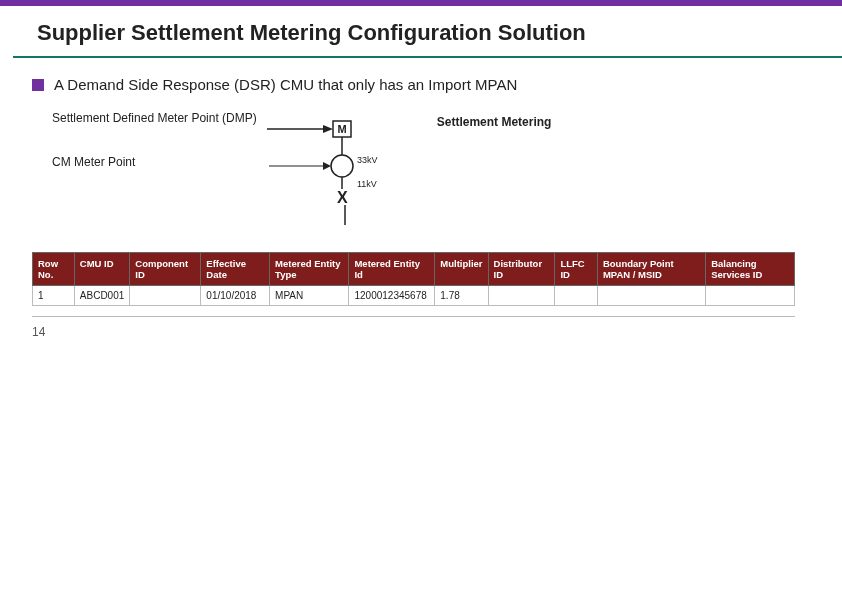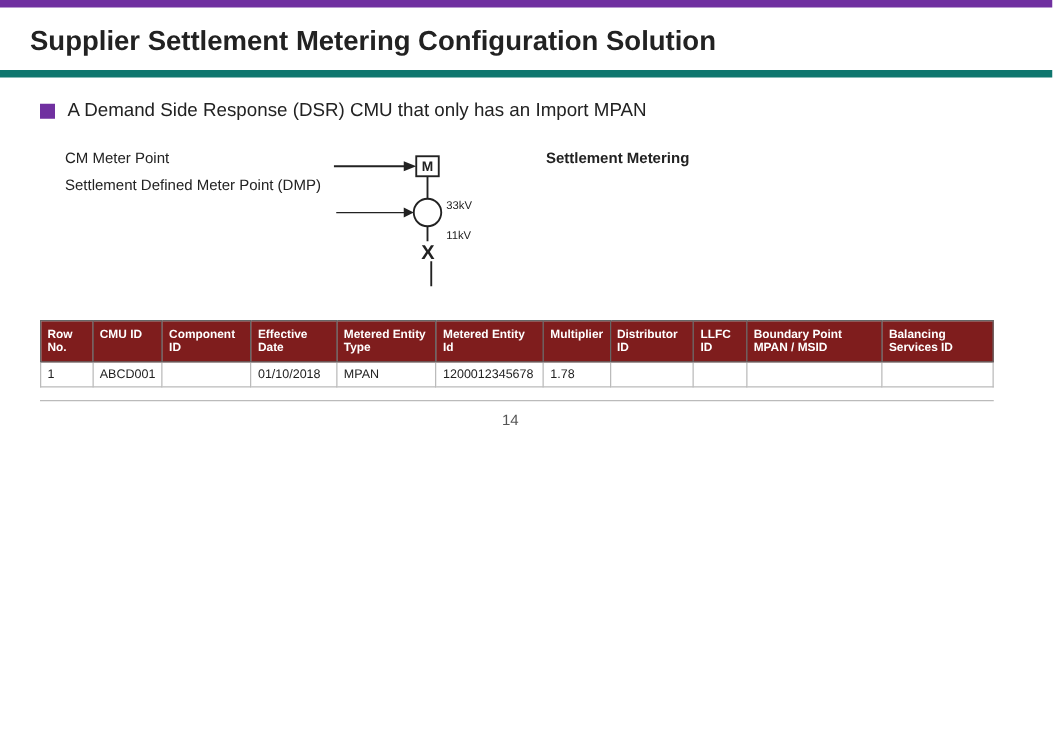--- a/index.html
+++ b/index.html
@@ -11,21 +11,22 @@
       font-size: 13px;
       color: #222;
       overflow: hidden;
     }
     .top-bar {
       height: 6px;
       background: #7030a0;
     }
     .header {
       padding: 14px 24px 10px 24px;
-      border-bottom: 6px solid #0f766e;
+      border-bottom: 2px solid #0f766e;
+      margin-left: 13px;
     }
     .header h1 {
       font-size: 22px;
       font-weight: bold;
       color: #222;
     }
     .content {
       padding: 18px 47px 10px 32px;
     }
     .bullet-row {
@@ -111,21 +112,20 @@
       font-size: 10px;
       vertical-align: middle;
     }
     .footer-row {
       display: flex;
       align-items: center;
       gap: 16px;
       padding: 8px 0 0 0;
       border-top: 1px solid #bbb;
       margin-top: 10px;
-      justify-content: center;
     }
     .footer-num {
       font-size: 12px;
       color: #555;
       min-width: 24px;
     }
     .footer-text {
       font-size: 11px;
       color: #555;
     }
@@ -141,22 +141,22 @@
 
 <div class="content">
   <div class="bullet-row">
     <div class="bullet-square"></div>
     <span class="bullet-text">A Demand Side Response (DSR) CMU that only has an Import MPAN</span>
   </div>
 
   <div class="diagram-area">
 
     <div class="diagram-labels">
+      <span class="diagram-label" style="margin-bottom:18px;">Settlement Defined Meter Point (DMP)</span>
       <span class="diagram-label" style="margin-top:4px;">CM Meter Point</span>
-      <span class="diagram-label" style="margin-bottom:18px;">Settlement Defined Meter Point (DMP)</span>
     </div>
 
     <div class="diagram-svg-wrap">
       <svg width="140" height="120">
 
         <line x1="0" y1="18" x2="60" y2="18" stroke="#222" stroke-width="1.5"></line>
         <polygon points="56,14 66,18 56,22" fill="#222"></polygon>
 
         <rect x="66" y="10" width="18" height="16" fill="none" stroke="#222" stroke-width="1.5"></rect>
         <text x="75" y="22" text-anchor="middle" font-size="11" font-weight="bold" fill="#222">M</text>

